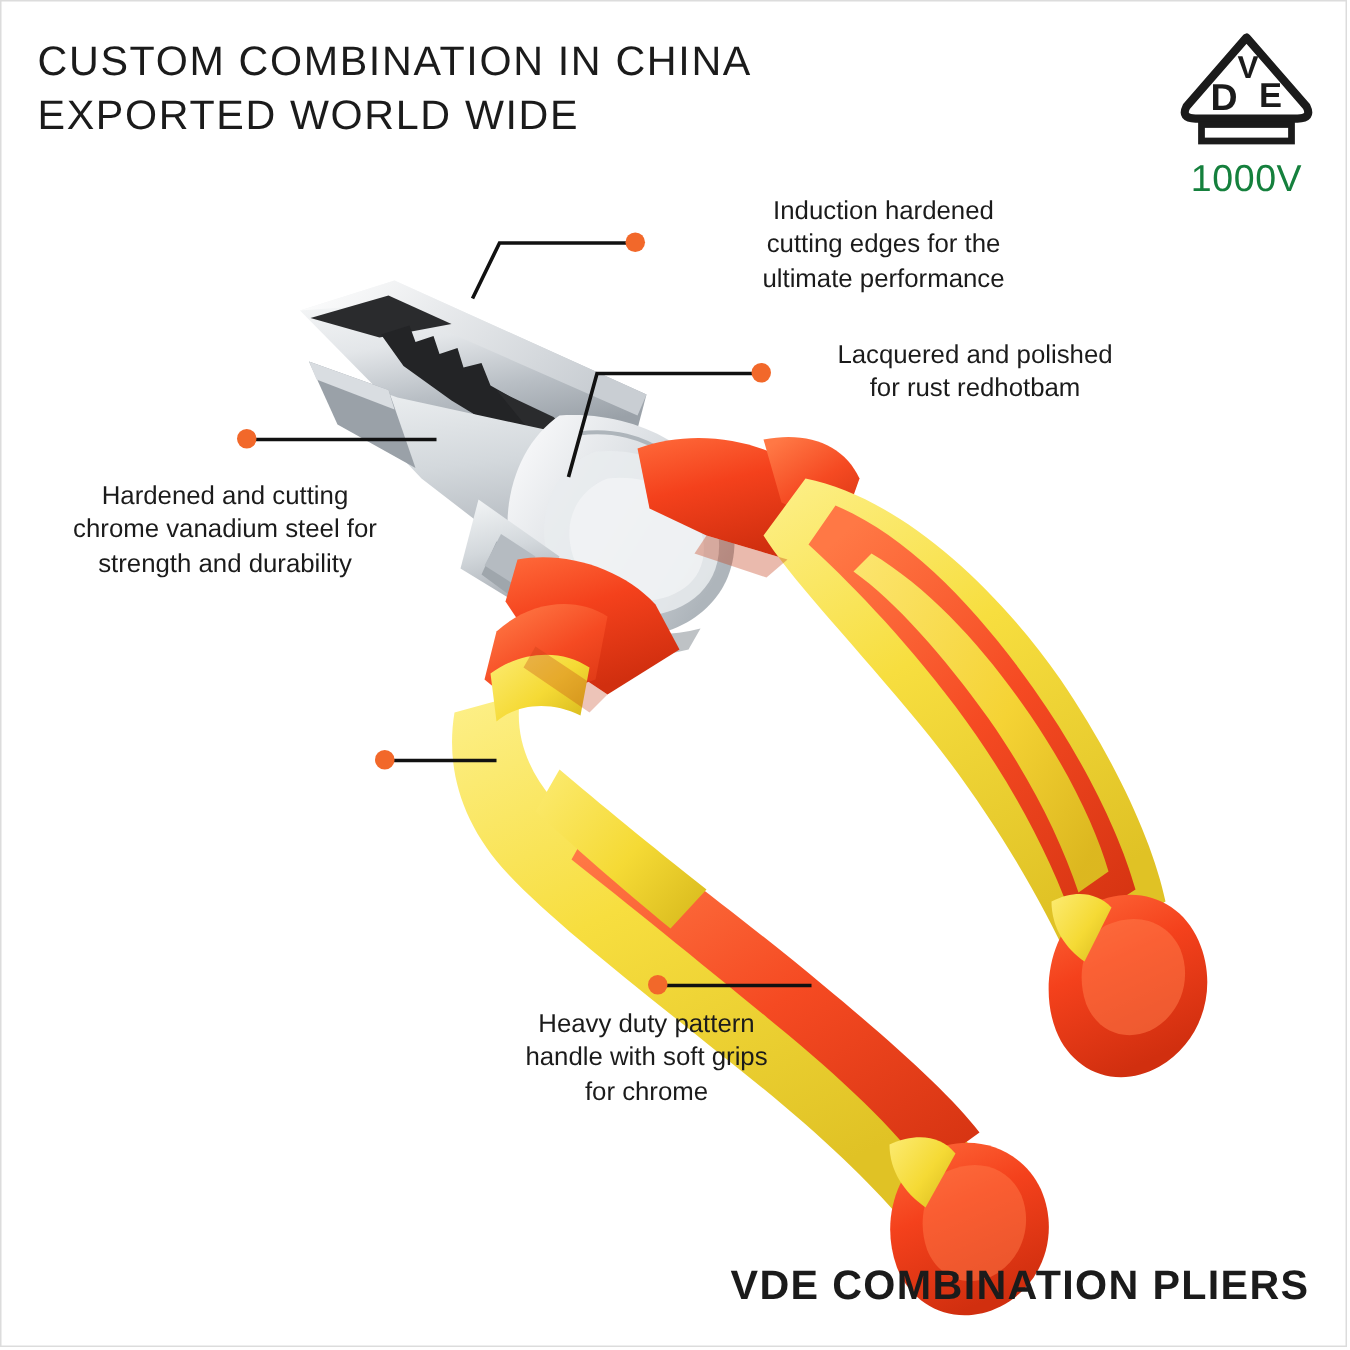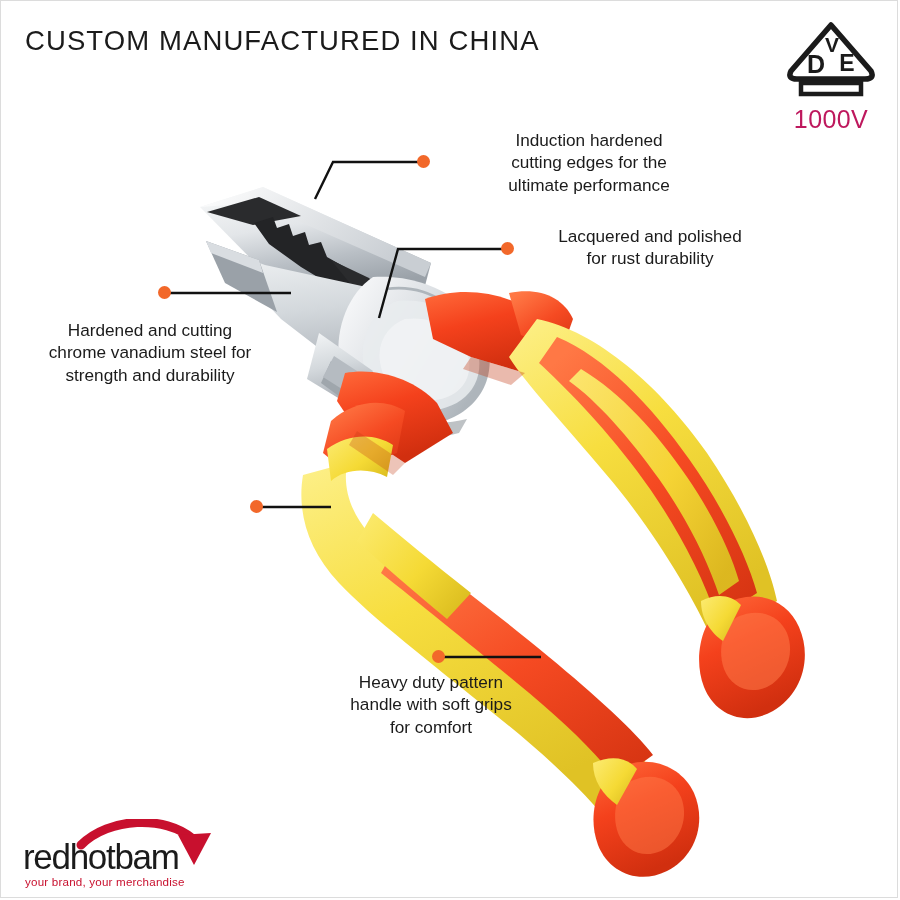--- a/index.html
+++ b/index.html
@@ -10,21 +10,21 @@
 
   
   .hdr{position:absolute;left:24px;top:22px;}
   .hdr div{font-size:27.5px;letter-spacing:1.1px;color:#1b1b1b;
            line-height:1.32;font-weight:400;white-space:nowrap;}
 
   
   .vde{position:absolute;left:782px;top:18px;width:96px;height:116px;}
   .vde svg{display:block;}
   .vde .volts{position:absolute;left:0;top:86px;width:96px;text-align:center;
-              font-size:25px;color:#be185d;letter-spacing:.4px;}
+              font-size:25px;color:#15803d;letter-spacing:.4px;}
 
   
   .callout{position:absolute;}
   .callout .txt{font-size:17.2px;line-height:1.3;color:#1b1b1b;text-align:center;
                 white-space:pre-line;}
   .dot{position:absolute;width:13px;height:13px;border-radius:50%;
        background:#F2682A;}
   .lead{position:absolute;overflow:visible;}
   .lead svg{display:block;overflow:visible;}
 
@@ -172,21 +172,22 @@
                C642 858 624 850 617 832 C610 812 616 790 630 780 Z" fill="#FF7A48" opacity="0.5"></path>
 
       <path d="M592 762 C610 754 626 756 636 768 L616 804 C602 794 592 780 592 762 Z" fill="url(#yelG2)"></path>
 
       <path d="M470 356 L524 372 L510 384 L462 368 Z" fill="#C43A14" opacity="0.35"></path>
       <path d="M356 430 L404 462 L392 474 L348 444 Z" fill="#C43A14" opacity="0.3"></path>
     </svg>
   </div>
 
   <div class="hdr">
-    <div>CUSTOM MANUFACTURED IN CHINA</div>
+    <div>CUSTOM COMBINATION IN CHINA</div>
+    <div>EXPORTED WORLD WIDE</div>
   </div>
 
   <div class="vde">
     <svg width="96" height="90" viewBox="0 0 96 90">
       <path d="M48 6 L88 52 Q92 60 82 60 L14 60 Q4 60 8 52 Z" fill="none" stroke="#1b1b1b" stroke-width="5.5" stroke-linejoin="round"></path>
       <rect x="18" y="64" width="60" height="11" fill="none" stroke="#1b1b1b" stroke-width="4.5"></rect>
       <text x="49" y="33" font-family="'Liberation Sans',sans-serif" font-size="21" font-weight="700" fill="#1b1b1b" text-anchor="middle">V</text>
       <text x="33" y="54" font-family="'Liberation Sans',sans-serif" font-size="25" font-weight="700" fill="#1b1b1b" text-anchor="middle">D</text>
       <text x="64" y="52" font-family="'Liberation Sans',sans-serif" font-size="23" font-weight="700" fill="#1b1b1b" text-anchor="middle">E</text>
     </svg>
@@ -206,21 +207,21 @@
   </div>
 
   <div class="lead" style="left:370px;top:225px;">
     <svg width="160" height="110">
       <polyline points="136,23 27,23 8,92" fill="none" stroke="#111" stroke-width="2.4"></polyline>
     </svg>
   </div>
   <div class="dot" style="left:500px;top:241px;"></div>
   <div class="callout" style="left:524px;top:224px;width:250px;">
     <div class="txt">Lacquered and polished
-for rust durability</div>
+for rust redhotbam</div>
   </div>
 
   <div class="lead" style="left:168px;top:286px;">
     <svg width="140" height="22">
       <line x1="0" y1="6" x2="122" y2="6" stroke="#111" stroke-width="2.4"></line>
     </svg>
   </div>
   <div class="dot" style="left:157px;top:285px;"></div>
   <div class="callout" style="left:14px;top:318px;width:270px;">
     <div class="txt">Hardened and cutting
@@ -237,26 +238,19 @@
 
   <div class="lead" style="left:442px;top:650px;">
     <svg width="110" height="22">
       <line x1="0" y1="6" x2="98" y2="6" stroke="#111" stroke-width="2.4"></line>
     </svg>
   </div>
   <div class="dot" style="left:431px;top:649px;"></div>
   <div class="callout" style="left:320px;top:670px;width:220px;">
     <div class="txt">Heavy duty pattern
 handle with soft grips
-for comfort</div>
-  </div>
-
-  <div class="logo">
-    <svg width="215" height="66" viewBox="0 0 215 66" style="position:absolute;left:0;top:0;">
-      <path d="M58 26 C86 -2 142 -4 170 20" fill="none" stroke="#C8102E" stroke-width="9" stroke-linecap="round"></path>
-      <path d="M155 16 L188 14 L171 46 Z" fill="#C8102E"></path>
-    </svg>
-    <div class="wordmark">redhotbam</div>
-    <div class="tag">your brand, your merchandise</div>
-  </div>
-
+for chrome</div>
+  </div>
+
+
+  <div class="ptitle">VDE COMBINATION PLIERS</div>
 
 </div>
 
 </body></html>

